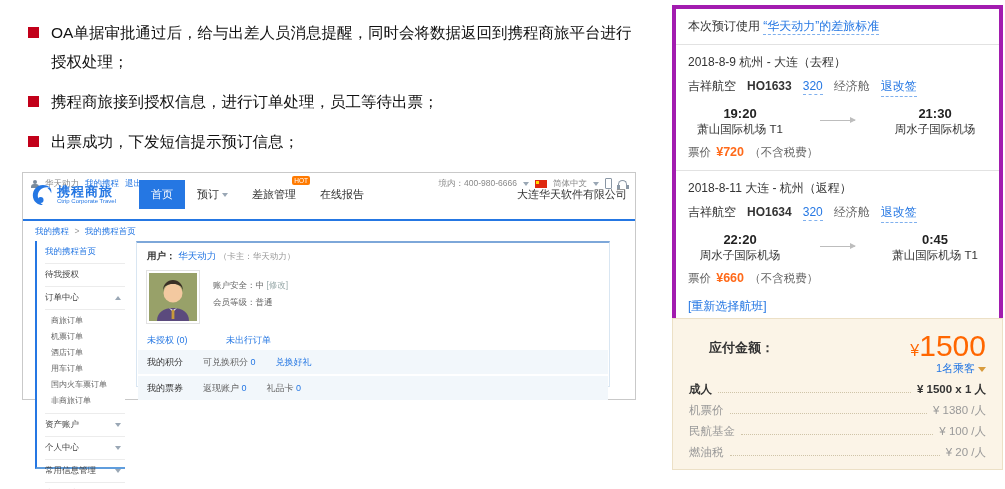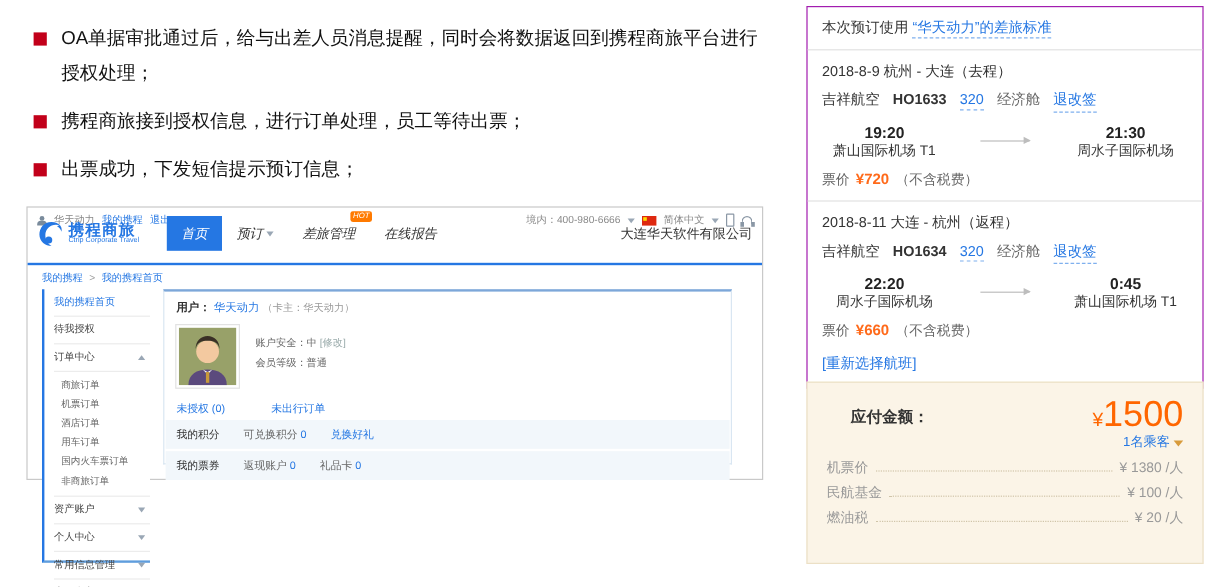--- a/index.html
+++ b/index.html
@@ -25,21 +25,21 @@
   .flag::after { content:""; position:absolute; left:1px; top:1px; width:3px; height:3px; background:#ffde00; }
   .mob-icon { display:inline-block; width:7px; height:11px; border:1px solid #8a97a5; border-radius:1px; }
   .hs-icon { display:inline-block; width:9px; height:7px; border:1px solid #8a97a5; border-bottom:none; border-radius:5px 5px 0 0; position:relative; }
   .hs-icon::after { content:""; position:absolute; left:-2px; top:4px; width:3px; height:4px; background:#8a97a5; box-shadow:9px 0 0 #8a97a5; }
 
   .hdr { position:absolute; top:7px; left:8px; right:8px; height:29px; display:flex; align-items:center; }
   .logo { display:flex; align-items:center; gap:4px; width:104px; }
   .logo-txt .nm { font-size:13px; font-weight:bold; color:#2577e3; letter-spacing:1px; line-height:13px; }
   .logo-txt .sb { font-size:6px; color:#2577e3; line-height:7px; }
   .nav { display:flex; align-items:stretch; height:29px; margin-left:4px; }
-  .nav-item { display:flex; align-items:center; padding:0 12px; font-size:11px; color:#333; position:relative; cursor:pointer;font-style:italic; }
+  .nav-item { display:flex; align-items:center; padding:0 12px; font-size:11px; color:#333; position:relative; cursor:pointer; }
   .nav-item.active { background:#2577e3; color:#fff; }
   .nav-caret { display:inline-block; margin-left:3px; width:0; height:0; border-left:3px solid transparent; border-right:3px solid transparent; border-top:4px solid #9aa7b5; }
   .hot { position:absolute; top:-4px; right:-2px; background:#ff7a00; color:#fff; font-size:6.5px; padding:1px 2px; border-radius:2px; line-height:7px; }
   .hdr .spacer { flex:1; }
   .company { font-size:11px; color:#333; }
   .blue-line { position:absolute; top:46px; left:0; right:0; height:2px; background:#2577e3; }
 
   .crumb { position:absolute; top:53px; left:12px; font-size:8.5px; }
   .crumb .sep { color:#999; margin:0 3px; }
 
@@ -61,21 +61,21 @@
   .u-info .mod { color:#9aa; }
   .u-links { position:absolute; left:10px; top:91px; font-size:9px; }
   .u-links a { margin-right:36px; }
   a { text-decoration:none; cursor:pointer; }
   .band { position:absolute; left:1px; right:1px; height:24px; background:#f2f7fb; display:flex; align-items:center; font-size:9px; color:#666; }
   .band .b-lbl { color:#333; width:56px; margin-left:9px; }
   .band .gap { width:20px; }
   .band1 { top:107px; } .band2 { top:133px; }
 
   
-  .rpanel { position:absolute; left:672px; top:5px; width:331px; border:1px solid #a21caf; background:#fff; }
+  .rpanel { position:absolute; left:672px; top:5px; width:331px; border:4px solid #a21caf; background:#fff; }
   .policy { padding:9px 12px; font-size:12px; color:#333; border-bottom:1px solid #e2e2e2; }
   .dashed-link { color:#2577e3; border-bottom:1px dashed #7fb0ee; padding-bottom:1px; }
   .flight { padding:9px 12px 10px; }
   .flight + .flight { border-top:1px solid #e2e2e2; }
   .f-date { font-size:12px; color:#333; margin-bottom:7px; }
   .f-line { font-size:12px; color:#333; display:flex; align-items:baseline; gap:11px; }
   .f-line .fno { font-weight:bold; }
   .f-line .cabin { color:#666; }
   .f-route { display:flex; justify-content:center; align-items:flex-start; margin:9px 0 2px; gap:28px; }
   .f-col { text-align:center; min-width:104px; }
@@ -324,20 +324,25 @@
   <div class="pay">
     <div class="pay-top">
       <span class="pay-lbl">应付金额：</span>
       <span class="pay-amt">
         <span class="cur">¥</span><span class="num">1500</span>
       </span>
     </div>
     <div class="pay-pass">
       <a class="blue">1名乘客</a><span class="pass-caret"></span>
     </div>
+    <div class="fee strong">
+      <span>成人</span>
+      <span class="leader"></span>
+      <span class="val">¥ 1500 x 1 人</span>
+    </div>
     <div class="fee">
       <span>机票价</span>
       <span class="leader"></span>
       <span class="val">¥ 1380 /人</span>
     </div>
     <div class="fee">
       <span>民航基金</span>
       <span class="leader"></span>
       <span class="val">¥ 100 /人</span>
     </div>

